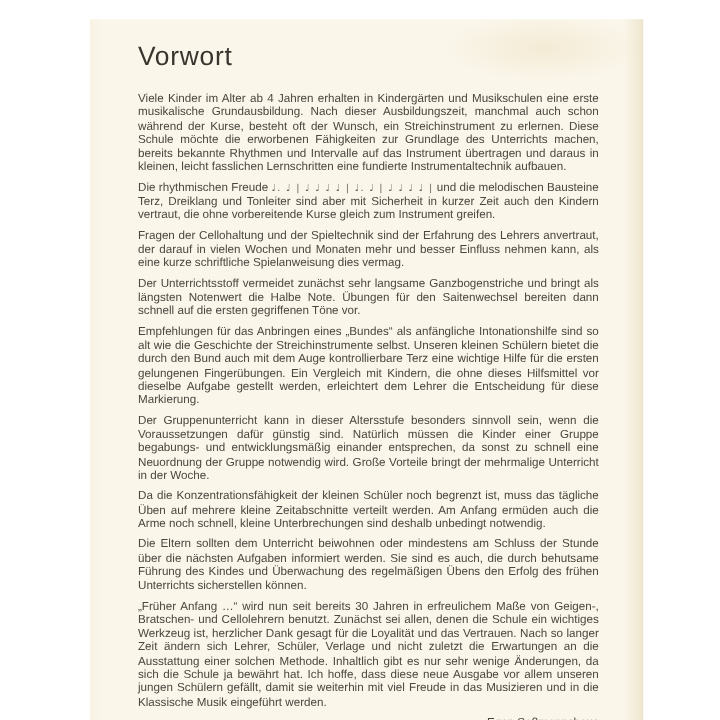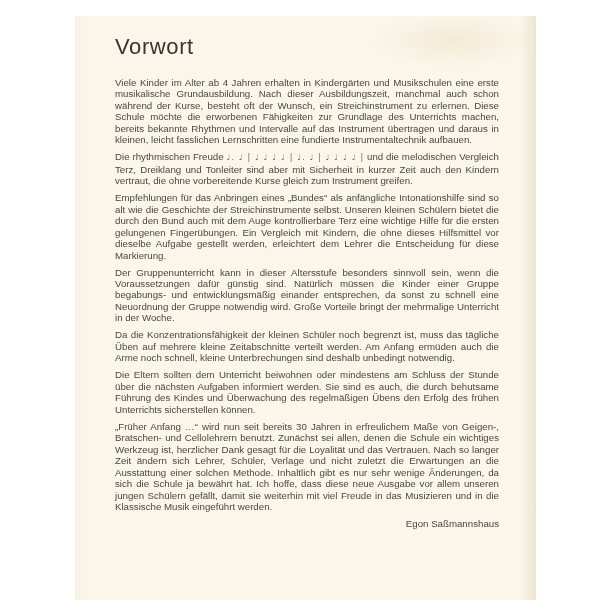--- a/index.html
+++ b/index.html
@@ -62,23 +62,25 @@
 </head>
 <body>
 
 <div class="stage">
   <div class="book-page">
 
     <h1 class="page-title">Vorwort</h1>
 
     <p class="para">Viele Kinder im Alter ab 4 Jahren erhalten in Kindergärten und Musikschulen eine erste musikalische Grundausbildung. Nach dieser Ausbildungszeit, manchmal auch schon während der Kurse, besteht oft der Wunsch, ein Streichinstrument zu erlernen. Diese Schule möchte die erworbenen Fähigkeiten zur Grundlage des Unterrichts machen, bereits bekannte Rhythmen und Intervalle auf das Instrument übertragen und daraus in kleinen, leicht fasslichen Lernschritten eine fundierte Instrumentaltechnik aufbauen.</p>
 
-    <p class="para"><span>Die rhythmischen Freude  </span><span class="music">♩. ♩ | ♩ ♩ ♩ ♩ | ♩. ♩ | ♩ ♩ ♩ ♩ |</span><span>  und die melodischen Vergleich Terz, Dreiklang und Tonleiter sind aber mit Sicherheit in kurzer Zeit auch den Kindern vertraut, die ohne vorbereitende Kurse gleich zum Instrument greifen.</span></p>
+    <p class="para"><span>Die rhythmischen Freude  </span><span class="music">♩. ♩ | ♩ ♩ ♩ ♩ | ♩. ♩ | ♩ ♩ ♩ ♩ |</span><span>  und die melodischen Bausteine Terz, Dreiklang und Tonleiter sind aber mit Sicherheit in kurzer Zeit auch den Kindern vertraut, die ohne vorbereitende Kurse gleich zum Instrument greifen.</span></p>
 
+    <p class="para">Fragen der Cellohaltung und der Spieltechnik sind der Erfahrung des Lehrers anvertraut, der darauf in vielen Wochen und Monaten mehr und besser Einfluss nehmen kann, als eine kurze schriftliche Spielanweisung dies vermag.</p>
 
+    <p class="para">Der Unterrichtsstoff vermeidet zunächst sehr langsame Ganzbogenstriche und bringt als längsten Notenwert die Halbe Note. Übungen für den Saitenwechsel bereiten dann schnell auf die ersten gegriffenen Töne vor.</p>
 
     <p class="para">Empfehlungen für das Anbringen eines „Bundes“ als anfängliche Intonationshilfe sind so alt wie die Geschichte der Streichinstrumente selbst. Unseren kleinen Schülern bietet die durch den Bund auch mit dem Auge kontrollierbare Terz eine wichtige Hilfe für die ersten gelungenen Fingerübungen. Ein Vergleich mit Kindern, die ohne dieses Hilfsmittel vor dieselbe Aufgabe gestellt werden, erleichtert dem Lehrer die Entscheidung für diese Markierung.</p>
 
     <p class="para">Der Gruppenunterricht kann in dieser Altersstufe besonders sinnvoll sein, wenn die Voraussetzungen dafür günstig sind. Natürlich müssen die Kinder einer Gruppe begabungs- und entwicklungsmäßig einander entsprechen, da sonst zu schnell eine Neuordnung der Gruppe notwendig wird. Große Vorteile bringt der mehrmalige Unterricht in der Woche.</p>
 
     <p class="para">Da die Konzentrationsfähigkeit der kleinen Schüler noch begrenzt ist, muss das tägliche Üben auf mehrere kleine Zeitabschnitte verteilt werden. Am Anfang ermüden auch die Arme noch schnell, kleine Unterbrechungen sind deshalb unbedingt notwendig.</p>
 
     <p class="para">Die Eltern sollten dem Unterricht beiwohnen oder mindestens am Schluss der Stunde über die nächsten Aufgaben informiert werden. Sie sind es auch, die durch behutsame Führung des Kindes und Überwachung des regelmäßigen Übens den Erfolg des frühen Unterrichts sicherstellen können.</p>
 
     <p class="para">„Früher Anfang …“  wird nun seit bereits 30 Jahren in erfreulichem Maße von Geigen-, Bratschen- und Cellolehrern benutzt. Zunächst sei allen, denen die Schule ein wichtiges Werkzeug ist, herzlicher Dank gesagt für die Loyalität und das Vertrauen. Nach so langer Zeit ändern sich Lehrer, Schüler, Verlage und nicht zuletzt die Erwartungen an die Ausstattung einer solchen Methode. Inhaltlich gibt es nur sehr wenige Änderungen, da sich die Schule ja bewährt hat. Ich hoffe, dass diese neue Ausgabe vor allem unseren jungen Schülern gefällt, damit sie weiterhin mit viel Freude in das Musizieren und in die Klassische Musik eingeführt werden.</p>

